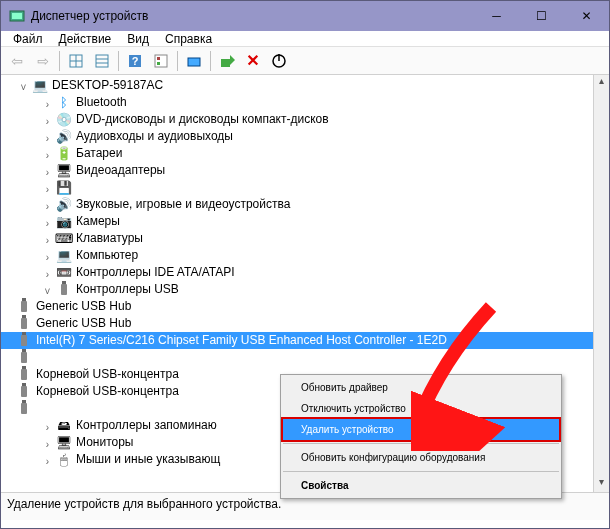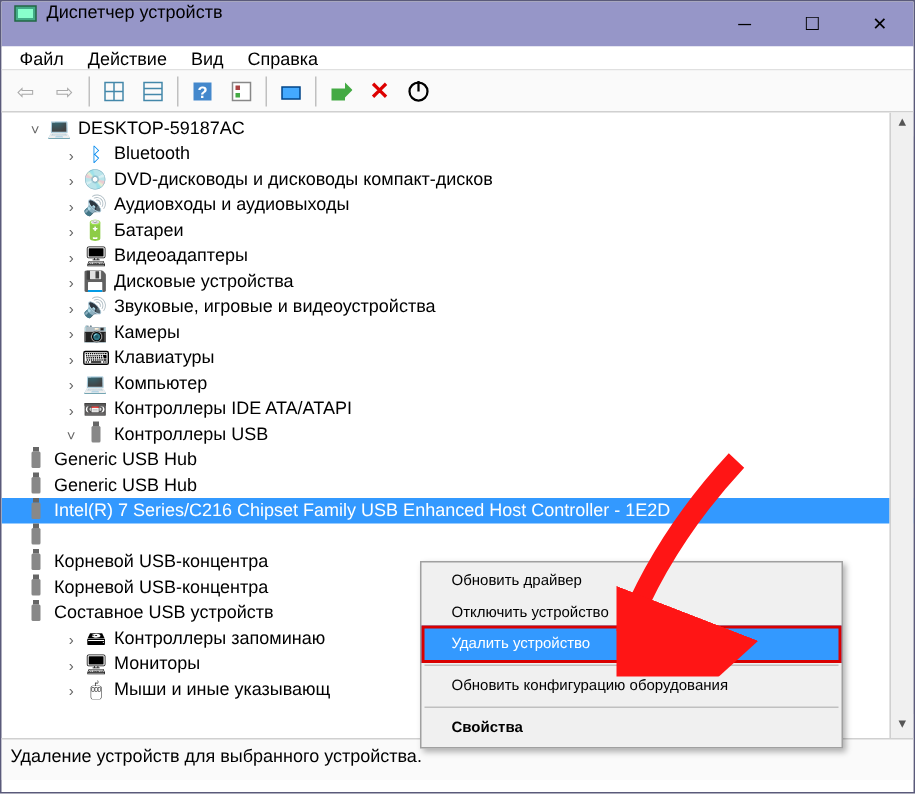--- a/index.html
+++ b/index.html
@@ -12,21 +12,21 @@
     height: 529px;
     overflow: hidden;
     border: 1px solid #5a5a7a;
     position: relative;
   }
   .titlebar {
     background: #9696c8;
     color: #000;
     height: 30px;
     display: flex;
-    align-items: flex-start;
+    align-items: center;
     padding-left: 8px;
   }
   .titlebar .title-icon { width: 16px; height: 16px; margin-right: 6px; }
   .titlebar .title-text { flex: 1; font-size: 12px; }
   .win-controls { display: flex; height: 100%; }
   .win-btn {
     width: 45px; height: 100%;
     display: flex; align-items: center; justify-content: center;
     font-size: 12px; color: #000;
   }
@@ -276,21 +276,20 @@
 
     <div class="row indent2">
       <span class="toggle">›</span>
       <span class="icon">🖥</span>
       <span class="label">Видеоадаптеры</span>
     </div>
 
     <div class="row indent2">
       <span class="toggle">›</span>
       <span class="icon">💾</span>
-      <span class="label">Дисковые устройства</span>
     </div>
 
     <div class="row indent2">
       <span class="toggle">›</span>
       <span class="icon">🔊</span>
       <span class="label">Звуковые, игровые и видеоустройства</span>
     </div>
 
     <div class="row indent2">
       <span class="toggle">›</span>
@@ -369,21 +368,20 @@
           <span class="usb-icon"></span>
         </span>
       <span class="label">Корневой USB-концентра</span>
     </div>
 
     <div class="row indent3">
       <span class="toggle"></span>
       <span class="icon">
           <span class="usb-icon"></span>
         </span>
-      <span class="label">Составное USB устройств</span>
     </div>
 
     <div class="row indent2">
       <span class="toggle">›</span>
       <span class="icon">🖴</span>
       <span class="label">Контроллеры запоминаю</span>
     </div>
 
     <div class="row indent2">
       <span class="toggle">›</span>

